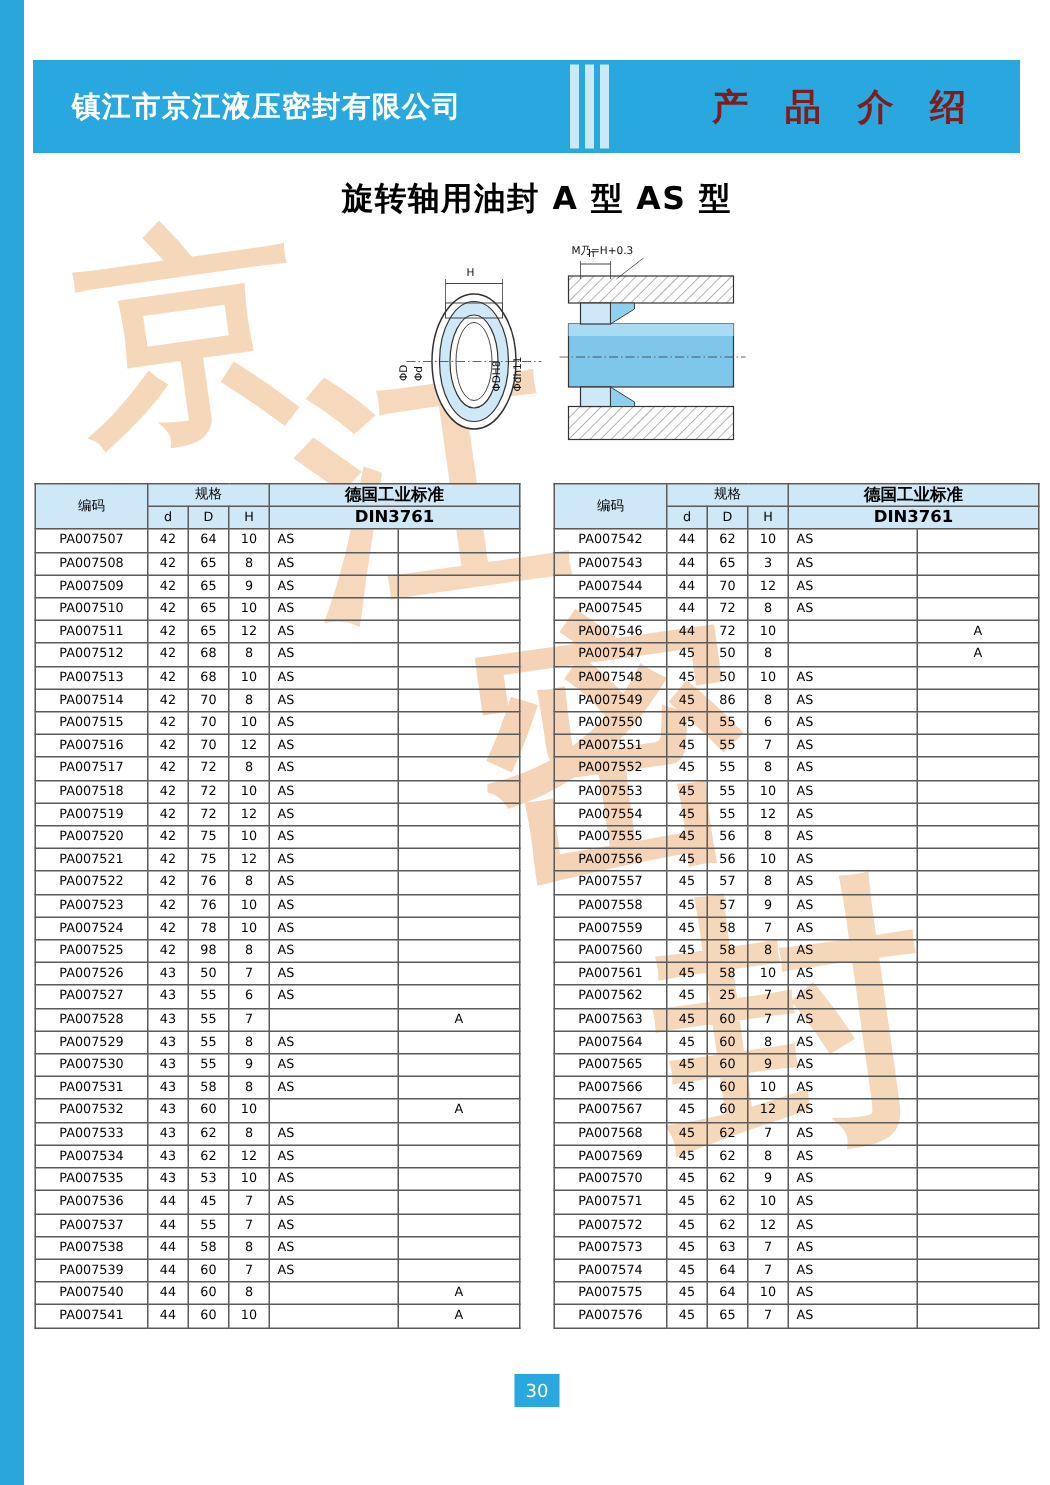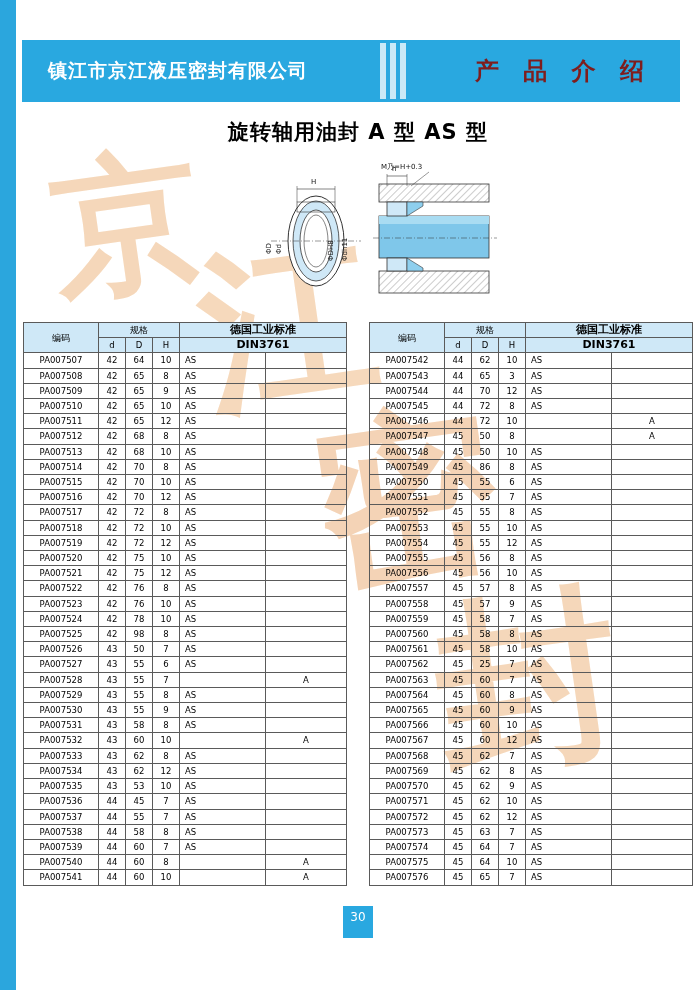--- a/index.html
+++ b/index.html
@@ -177,21 +177,21 @@
     display: flex;
     justify-content: center;
   }
   .page-number span {
     display: inline-block;
     background: #29a8e0;
     color: #ffffff;
     font-family: "DejaVu Sans", sans-serif;
     font-size: 12px;
     width: 30px;
-    height: 32px;
+    height: 22px;
     line-height: 22px;
     text-align: center;
   }
 </style>
 </head>
 <body>
 
 <div class="page">
 
   <div class="watermark">

